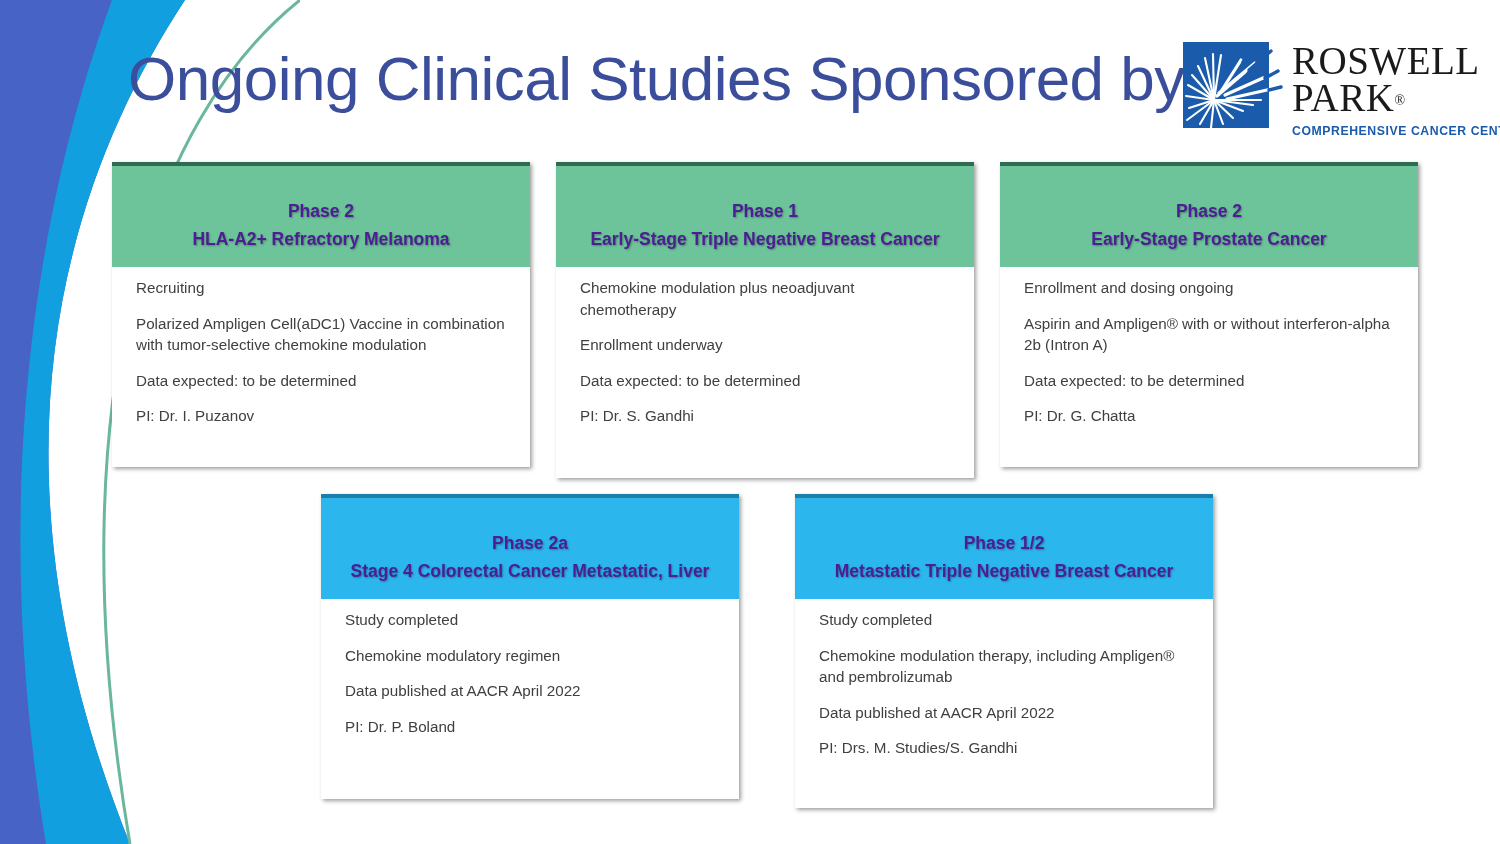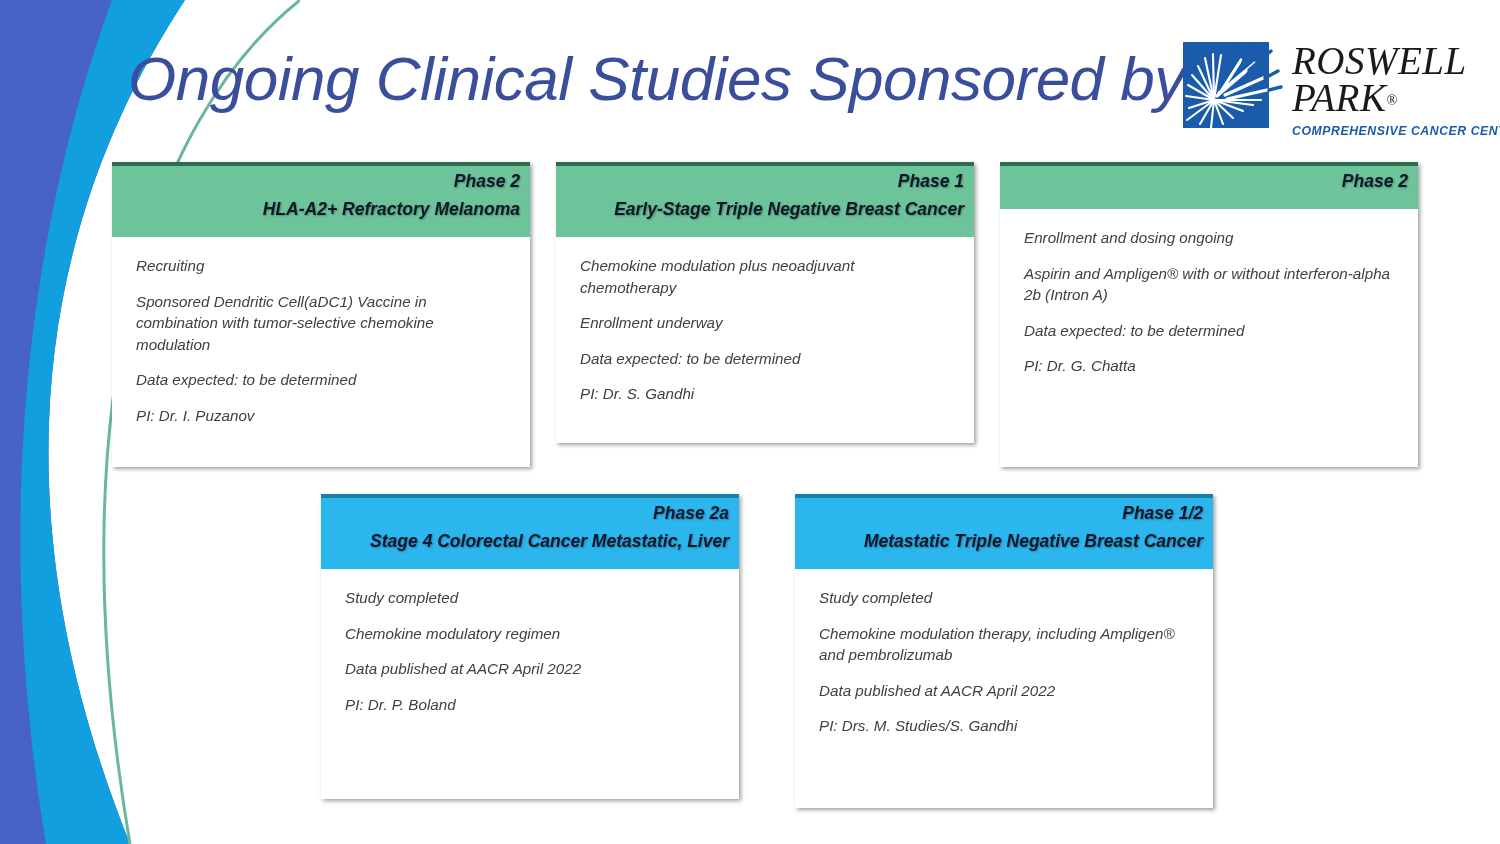--- a/index.html
+++ b/index.html
@@ -7,21 +7,20 @@
     padding: 0;
     background: #ffffff;
   }
   #slide {
     position: relative;
     width: 1500px;
     height: 844px;
     background: #ffffff;
     overflow: hidden;
     font-family: "Liberation Sans", sans-serif;
-    font-style: italic;
   }
 
   
   #deco {
     position: absolute;
     left: 0; top: 0;
     width: 300px;
     height: 844px;
     pointer-events: none;
   }
@@ -86,39 +85,39 @@
     white-space: nowrap;
   }
 
   
   .card {
     position: absolute;
     background: #ffffff;
     box-shadow: 2px 2px 4px rgba(0,0,0,0.38);
   }
   .card-header {
-    color: #0f172a;
-    text-align: right;
+    color: #4c1d95;
+    text-align: center;
     font-weight: 700;
     font-size: 17.5px;
     line-height: 28px;
-    padding: 1px 10px 14px;
+    padding: 31px 10px 14px;
     text-shadow: 1px 1px 2px rgba(0,0,0,0.30);
     box-sizing: border-box;
   }
   .card-header.green {
     background: #6DC49A;
     border-top: 4px solid #2F6B50;
   }
   .card-header.blue {
     background: #2CB6EE;
     border-top: 4px solid #1C7FA8;
   }
   .card-body {
-    padding: 18px 22px 10px 24px;
+    padding: 10px 22px 10px 24px;
     box-sizing: border-box;
   }
   .card-body p {
     margin: 0 0 14px 0;
     font-size: 15.2px;
     line-height: 21.5px;
     color: #404040;
   }
   .card-body p:last-child { margin-bottom: 0; }
 </style>
@@ -179,42 +178,43 @@
     </div>
   </div>
 
   <div class="card" style="left:112px; top:162px; width:418px; height:305px;">
     <div class="card-header green">
       <div>Phase 2</div>
       <div>HLA-A2+ Refractory Melanoma</div>
     </div>
     <div class="card-body">
       <p>Recruiting</p>
-      <p>Sponsored Dendritic Cell(aDC1) Vaccine in combination with tumor-selective chemokine modulation</p>
+      <p>Polarized Ampligen Cell(aDC1) Vaccine in combination with tumor-selective chemokine modulation</p>
       <p>Data expected: to be determined</p>
       <p>PI: Dr. I. Puzanov</p>
     </div>
   </div>
 
-  <div class="card" style="left:556px; top:162px; width:418px; height:281px;">
+  <div class="card" style="left:556px; top:162px; width:418px; height:316px;">
     <div class="card-header green">
       <div>Phase 1</div>
       <div>Early-Stage Triple Negative Breast Cancer</div>
     </div>
     <div class="card-body">
       <p>Chemokine modulation plus neoadjuvant chemotherapy</p>
       <p>Enrollment underway</p>
       <p>Data expected: to be determined</p>
       <p>PI: Dr. S. Gandhi</p>
     </div>
   </div>
 
   <div class="card" style="left:1000px; top:162px; width:418px; height:305px;">
     <div class="card-header green">
       <div>Phase 2</div>
+      <div>Early-Stage Prostate Cancer</div>
     </div>
     <div class="card-body">
       <p>Enrollment and dosing ongoing</p>
       <p>Aspirin and Ampligen® with or without interferon-alpha 2b (Intron A)</p>
       <p>Data expected: to be determined</p>
       <p>PI: Dr. G. Chatta</p>
     </div>
   </div>
 
   <div class="card" style="left:321px; top:494px; width:418px; height:305px;">

